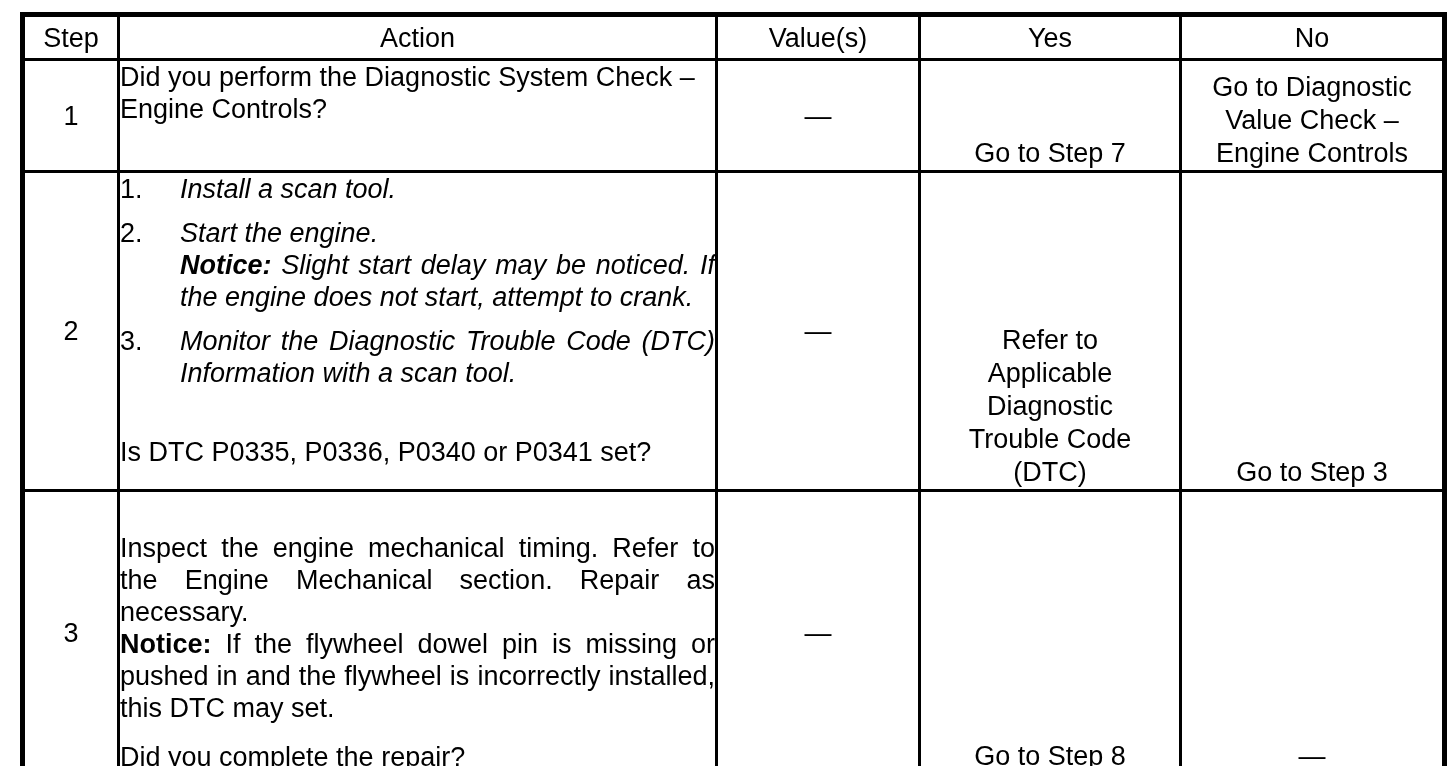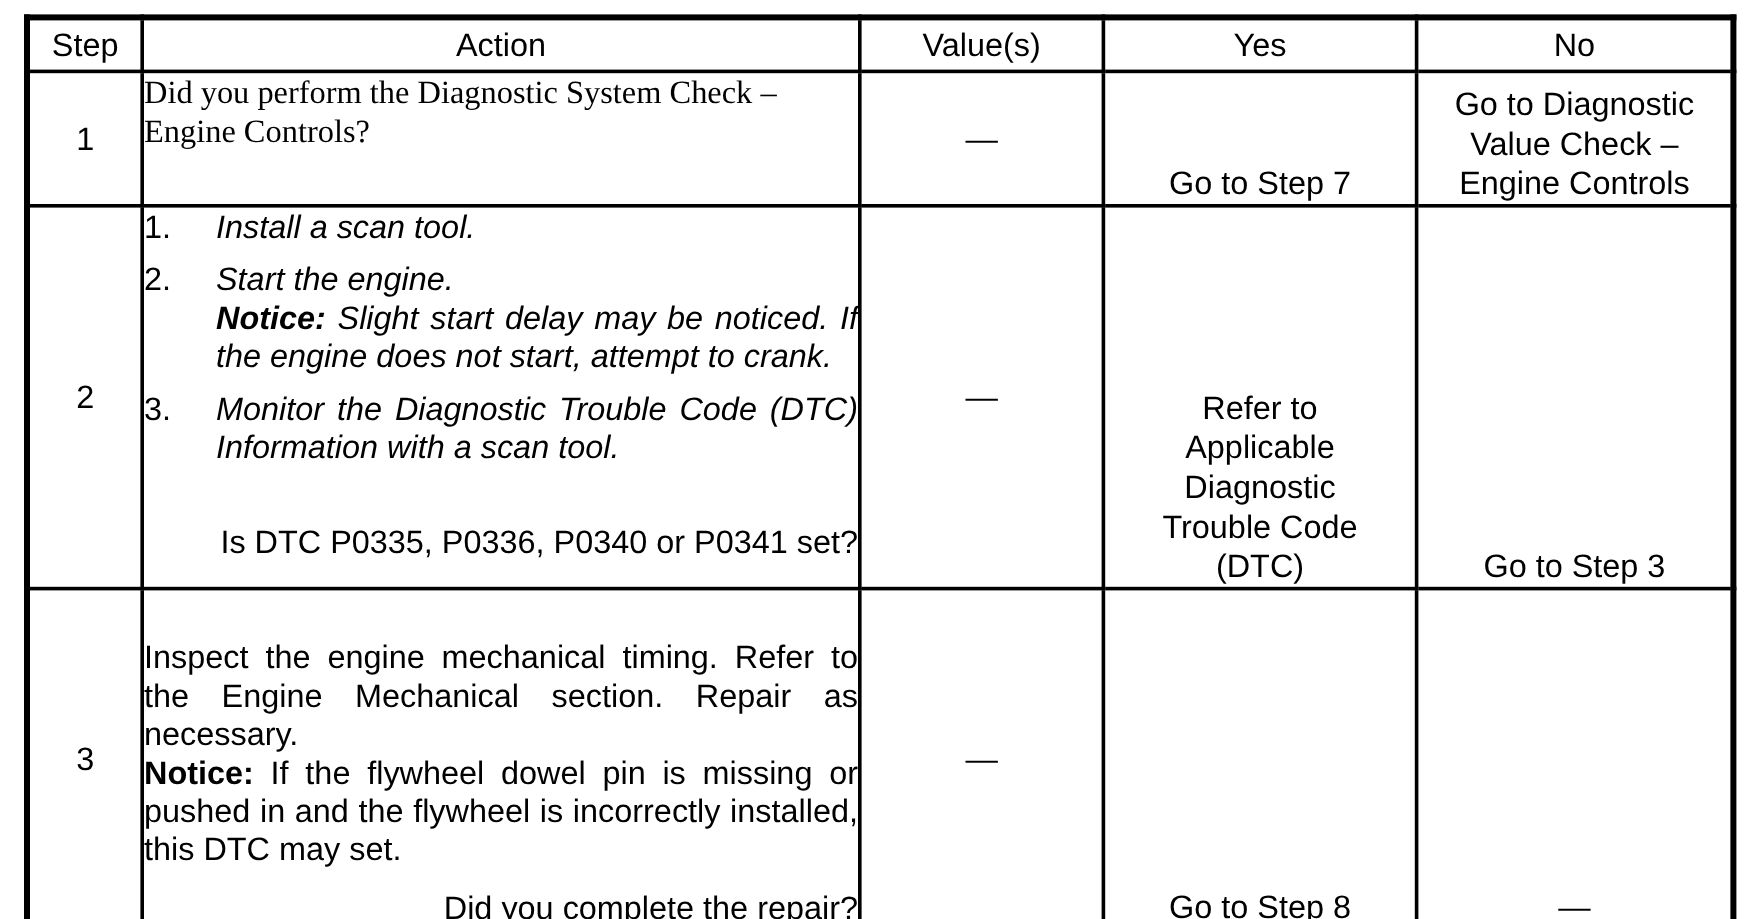--- a/index.html
+++ b/index.html
@@ -59,30 +59,30 @@
     text-align: center;
     vertical-align: bottom;
     padding: 0 8px 12px 8px;
     white-space: pre-line;
     line-height: 33px;
   }
   .cellv {
     display: flex;
     flex-direction: column;
   }
-  .cellv.h-r1 { height: 88px; font-family: Liberation Serif, serif; }
+  .cellv.h-r1 { height: 88px; }
   .cellv.h-r2 { height: 295px; }
   .cellv.h-r3 { height: 241px; margin-top: 40px; }
   .j { text-align: justify; }
   .li { display: flex; }
   .li + .li { margin-top: 12px; }
   .li .num { flex: 0 0 60px; }
   .li .li-body { flex: 1 1 auto; min-width: 0; font-style: italic; }
   .notice-label { font-weight: bold; }
-  .q { margin-top: auto; text-align: right; }
+  .q { margin-top: auto; }
 </style>
 </head>
 <body>
 
 <div id="page">
   <table class="diag">
     <colgroup>
       <col style="width:96px">
       <col style="width:598px">
       <col style="width:203px">

